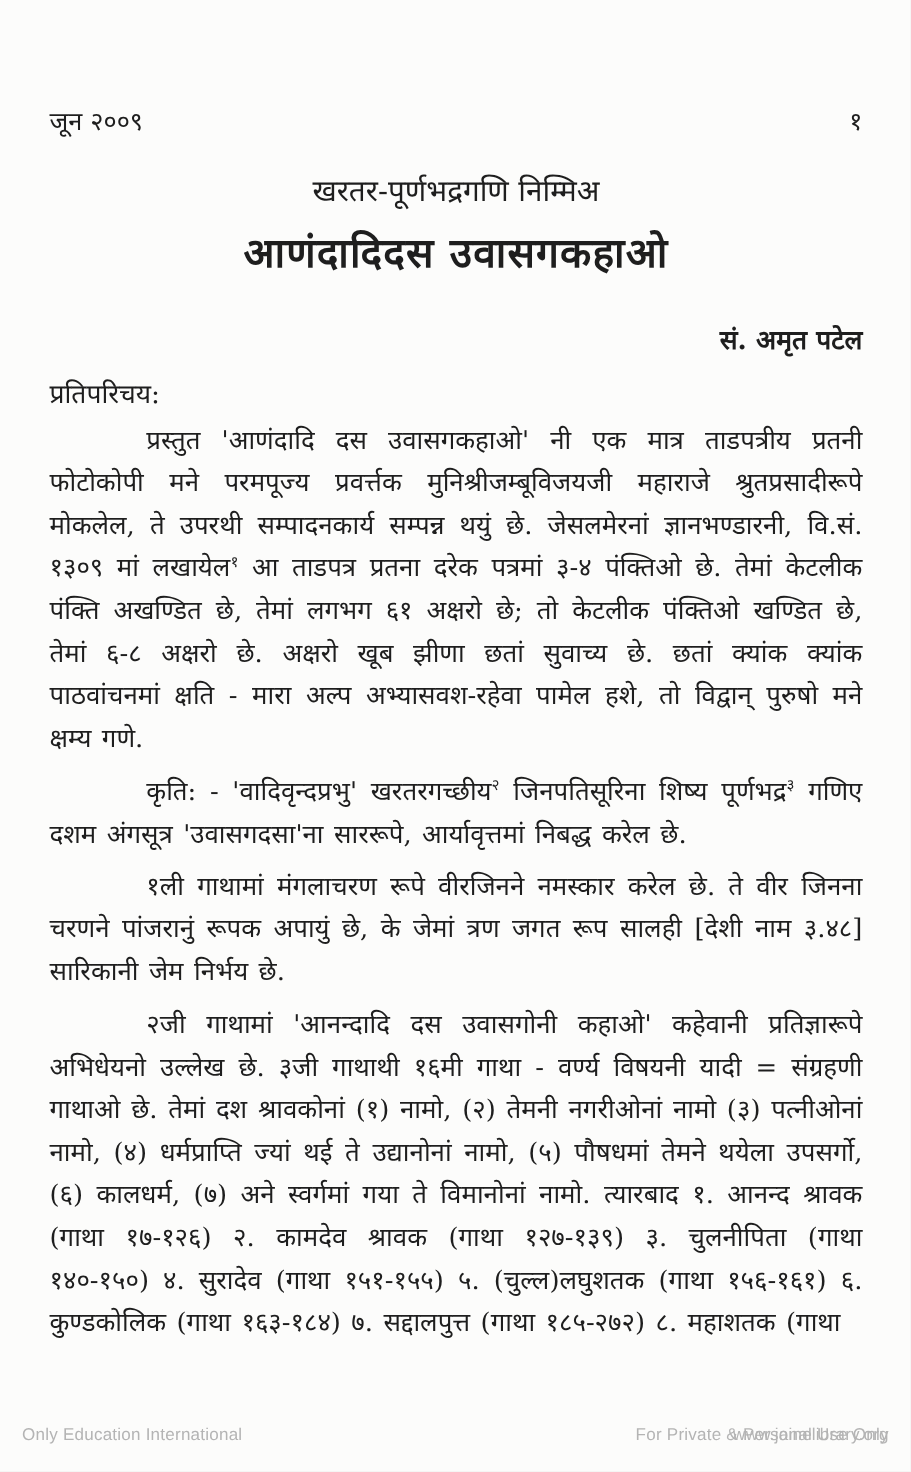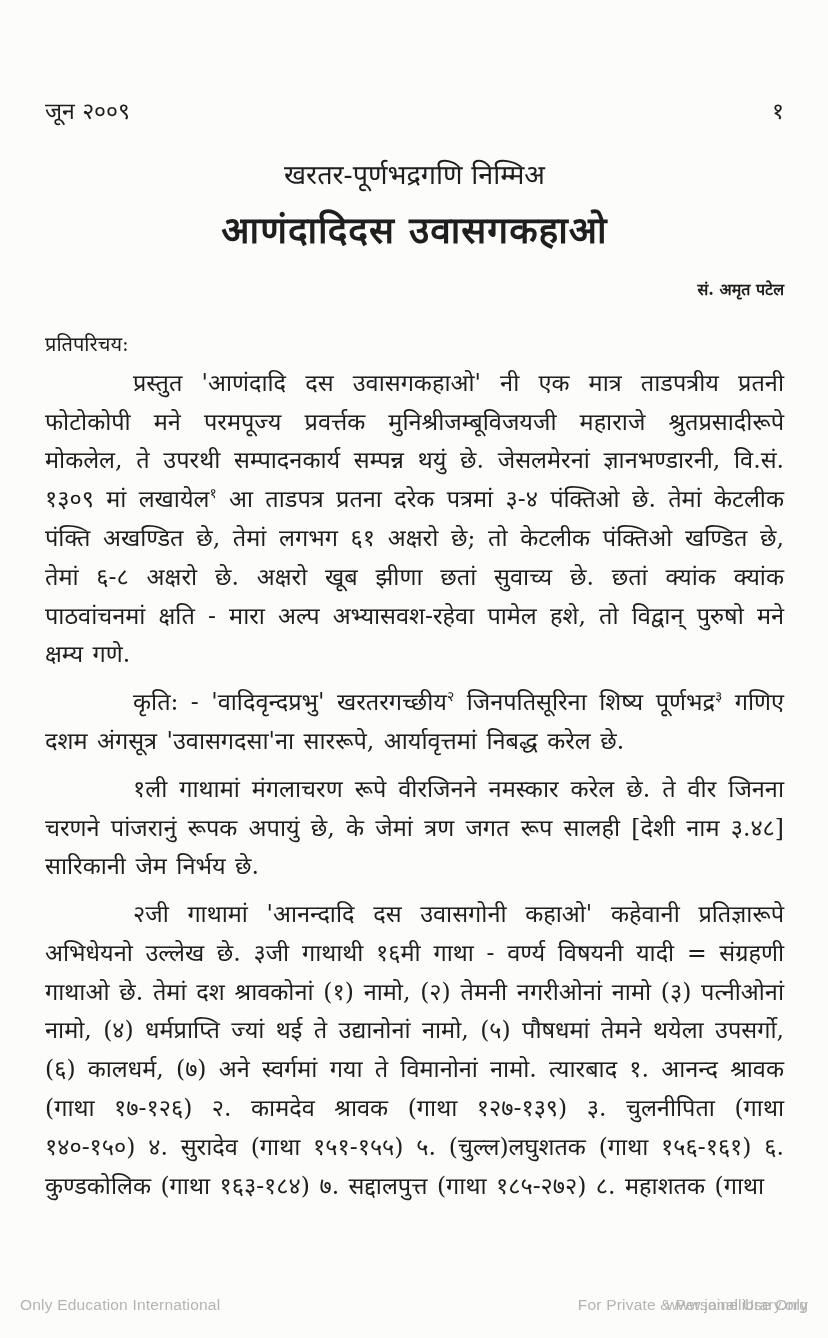--- a/index.html
+++ b/index.html
@@ -44,27 +44,27 @@
   }
   .title-line2 {
     font-size: 37px;
     font-weight: bold;
     line-height: 1.2;
     margin: 17px 0 0 0;
     letter-spacing: 1px;
   }
   .byline {
     text-align: right;
-    font-size: 16px;
+    font-size: 24px;
     font-weight: bold;
-    margin-top: 25px;
+    margin-top: 38px;
   }
   .section-heading {
-    font-size: 20px;
-    margin-top: 32px;
+    font-size: 24px;
+    margin-top: 20px;
     line-height: 1.2;
   }
   .body-text {
     margin-top: 8px;
   }
   .body-para {
     font-size: 23.5px;
     line-height: 38.8px;
     text-align: justify;
     text-indent: 88px;

